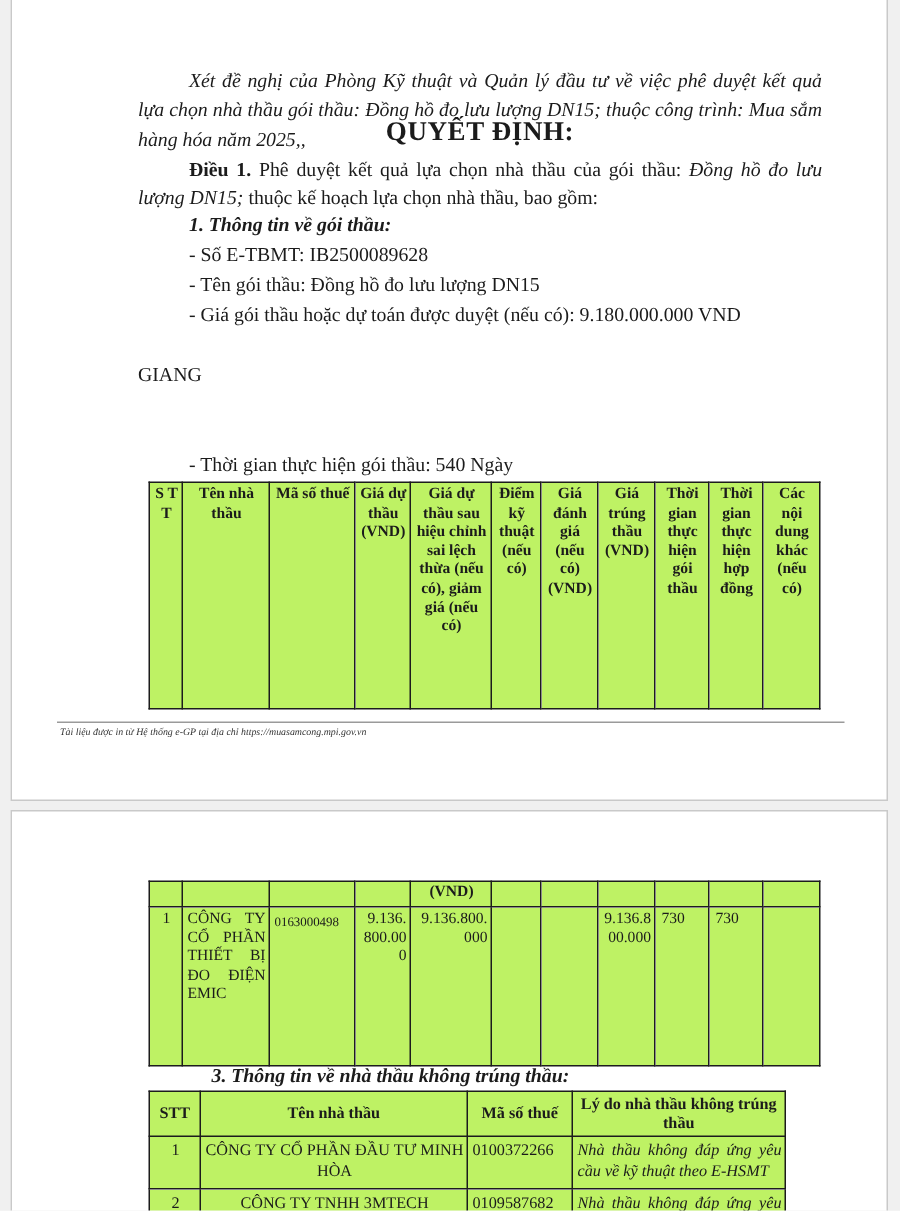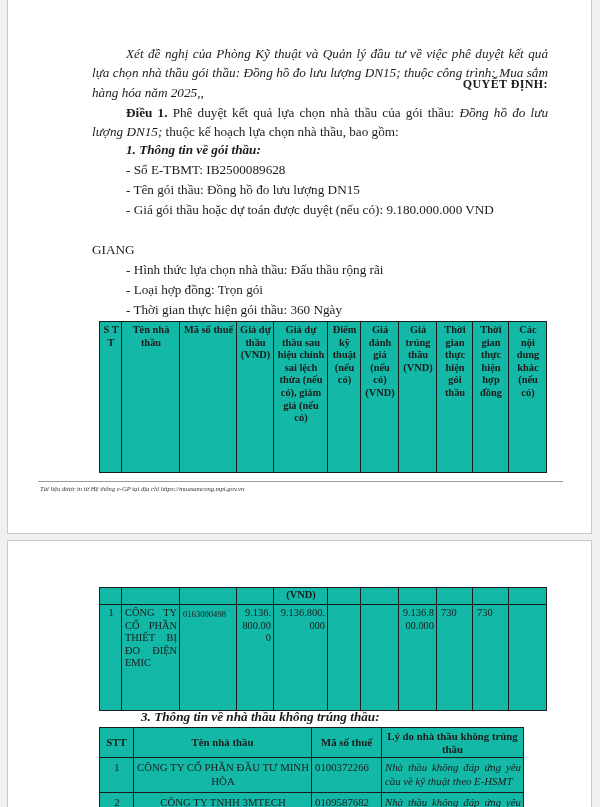--- a/index.html
+++ b/index.html
@@ -45,23 +45,23 @@
     font-size: 13.2px;
     line-height: 19.4px;
     text-align: justify;
   }
   .indent { text-indent: 34px; }
 
   .heading-center {
     position: absolute;
     left: 84px;
     width: 456px;
-    text-align: right;
-    font-weight: bold;
-    font-size: 12px;
+    text-align: center;
+    font-weight: bold;
+    font-size: 18px;
     letter-spacing: 0.4px;
   }
 
   .sub-head {
     position: absolute;
     left: 118px;
     font-size: 13.2px;
     font-weight: bold;
     font-style: italic;
   }
@@ -102,21 +102,21 @@
     background: #fafafa;
   }
   table.doc-table td, table.doc-table th {
     border: 1px solid #1c1c1c;
     vertical-align: top;
     padding: 2px 2px 2px 3px;
     font-size: 10.4px;
     line-height: 12.6px;
     font-weight: bold;
     text-align: center;
-    background: #14b8a6;
+    background: #bef264;
     word-wrap: break-word;
     overflow: hidden;
   }
 
   
   #winner-head-table { left: 91px; top: 7px; width: 447px; }
   #winner-head-table td { height: 146px; }
 
   
   #winner-body-table { left: 91px; top: 46px; width: 447px; padding-left: 32px; }
@@ -158,23 +158,21 @@
     <div class="heading-center" style="top: 110px;">QUYẾT ĐỊNH:</div>
 
     <div class="body-block indent" style="top: 136px;"><span class="bold">Điều 1.</span> <span class="italic-wrap"><span>Phê duyệt kết quả lựa chọn nhà thầu của gói thầu: </span><span class="italic">Đồng hồ đo lưu lượng DN15</span><span class="italic">; </span><span>thuộc kế hoạch lựa chọn nhà thầu, bao gồm:</span></span></div>
 
     <div class="sub-head" style="top: 175px;">1. Thông tin về gói thầu:</div>
 
     <div class="bullet" style="top: 195px;">- Số E-TBMT: IB2500089628</div>
     <div class="bullet" style="top: 215px;">- Tên gói thầu: Đồng hồ đo lưu lượng DN15</div>
     <div class="bullet" style="top: 235px;">- Giá gói thầu hoặc dự toán được duyệt (nếu có): 9.180.000.000 VND</div>
     <div class="wrap-left" style="top: 275px;">GIANG</div>
-    <div class="bullet" style="top: 295px;">- Hình thức lựa chọn nhà thầu: Đấu thầu rộng rãi</div>
-    <div class="bullet" style="top: 315px;">- Loại hợp đồng: Trọn gói</div>
-    <div class="bullet" style="top: 335px;">- Thời gian thực hiện gói thầu: 360 Ngày</div>
+    <div class="bullet" style="top: 335px;">- Thời gian thực hiện gói thầu: 540 Ngày</div>
 
     <div class="sub-head" style="top: 335px; left:131px; top:336px;"></div>
 
 
     <table class="doc-table" id="winner-head-table" style="top: 354px;">
       <colgroup>
         <col style="width:22px">
           <col style="width:58px">
           <col style="width:57px">
           <col style="width:37px">

